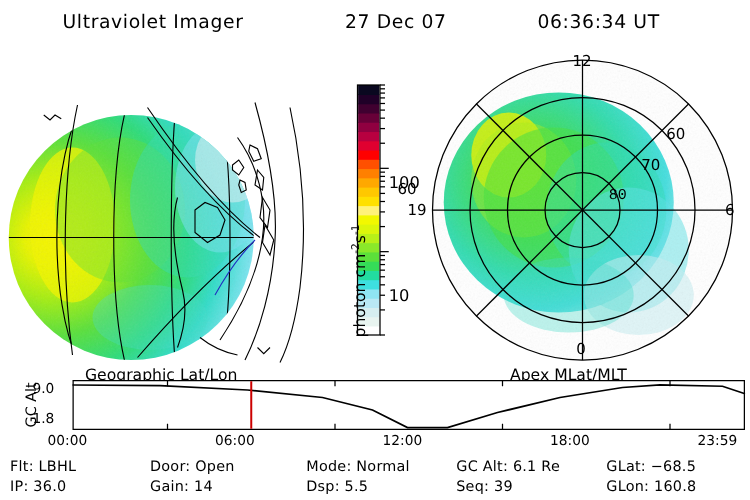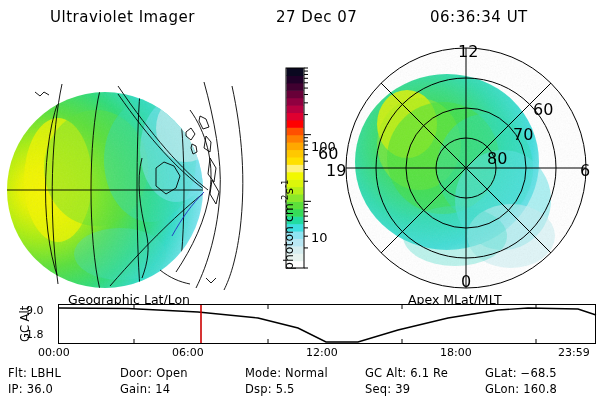--- a/index.html
+++ b/index.html
@@ -2,21 +2,21 @@
 <html><head>
 <meta charset="utf-8">
 <style>
   html,body{margin:0;padding:0;background:#fff;}
   body{width:600px;height:400px;position:relative;overflow:hidden;
        font-family:"DejaVu Sans",sans-serif;color:#000;}
   .abs{position:absolute;}
   .hdr{font-size:15px;letter-spacing:.5px;white-space:nowrap;}
   .meta{font-size:11.5px;white-space:nowrap;letter-spacing:.2px;}
   .tick{font-size:11px;white-space:nowrap;}
-  .plab{font-size:16px;white-space:nowrap;}
+  .plab{font-size:12px;white-space:nowrap;}
   .cbtick{font-size:13px;white-space:nowrap;}
   .panlab{font-size:12.5px;white-space:nowrap;}
   svg{display:block;overflow:visible;}
   .vrot{transform:rotate(-90deg);transform-origin:left top;white-space:nowrap;}
 </style>
 </head>
 <body>
 
 <div class="abs hdr" style="left:50px;top:8px;">Ultraviolet Imager</div>
 <div class="abs hdr" style="left:276px;top:8px;">27 Dec 07</div>
@@ -214,21 +214,21 @@
     <line x1="46" y1="43" x2="216" y2="213"></line>
     <line x1="216" y1="43" x2="46" y2="213"></line>
   </g>
 </svg>
 <div class="abs plab" style="left:123px;top:2px;">12</div>
 <div class="abs plab" style="left:245px;top:121px;">6</div>
 <div class="abs plab" style="left:126px;top:232px;">0</div>
 <div class="abs plab" style="left:-9px;top:121px;">19</div>
 <div class="abs plab" style="left:198px;top:60px;">60</div>
 <div class="abs plab" style="left:178px;top:85px;">70</div>
-<div class="abs plab" style="left:152px;top:109px;">80</div>
+<div class="abs plab" style="left:152px;top:109px;font-family:Liberation Mono, monospace;">80</div>
 </div>
 <div class="abs plab" style="left:318px;top:144px;">60</div>
 
 <div class="abs panlab" style="left:68px;top:292px;">Geographic Lat/Lon</div>
 <div class="abs panlab" style="left:408px;top:292px;">Apex MLat/MLT</div>
 
 <div class="abs" style="left:4px;top:300px;width:44px;height:44px;">
   <div class="abs vrot" style="left:14px;top:42px;font-size:11.5px;">
     <span>GC</span>
     <span>Alt</span>

